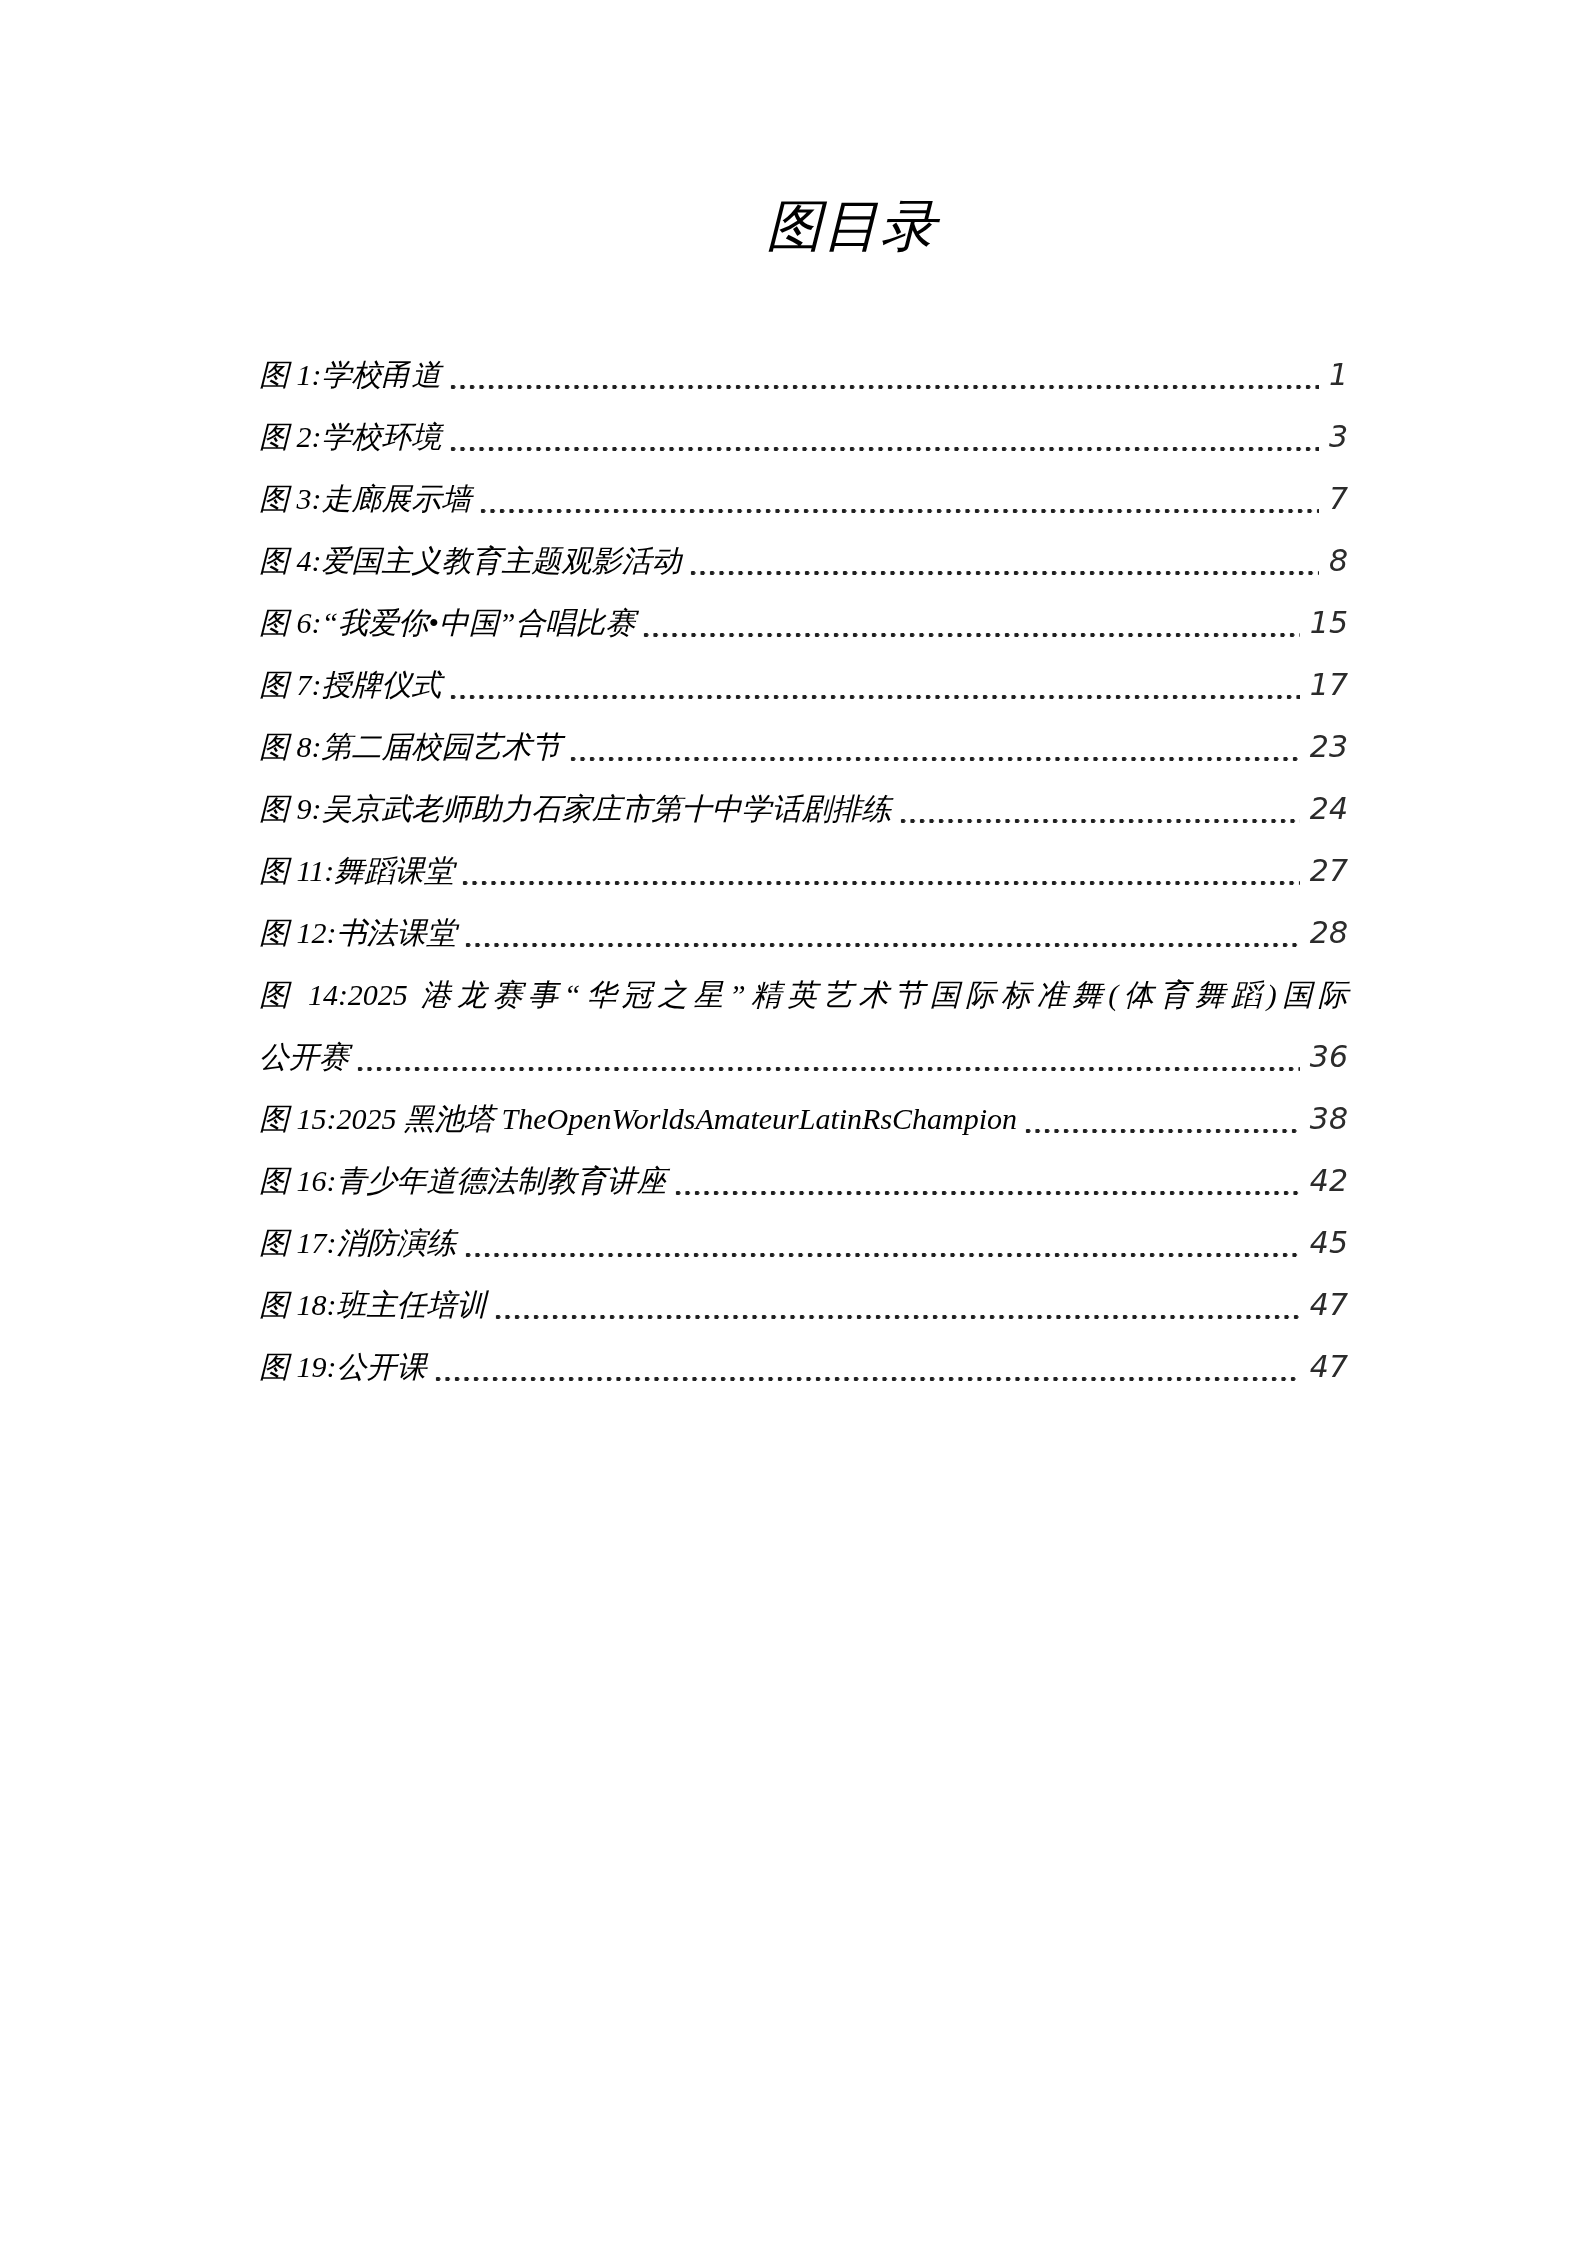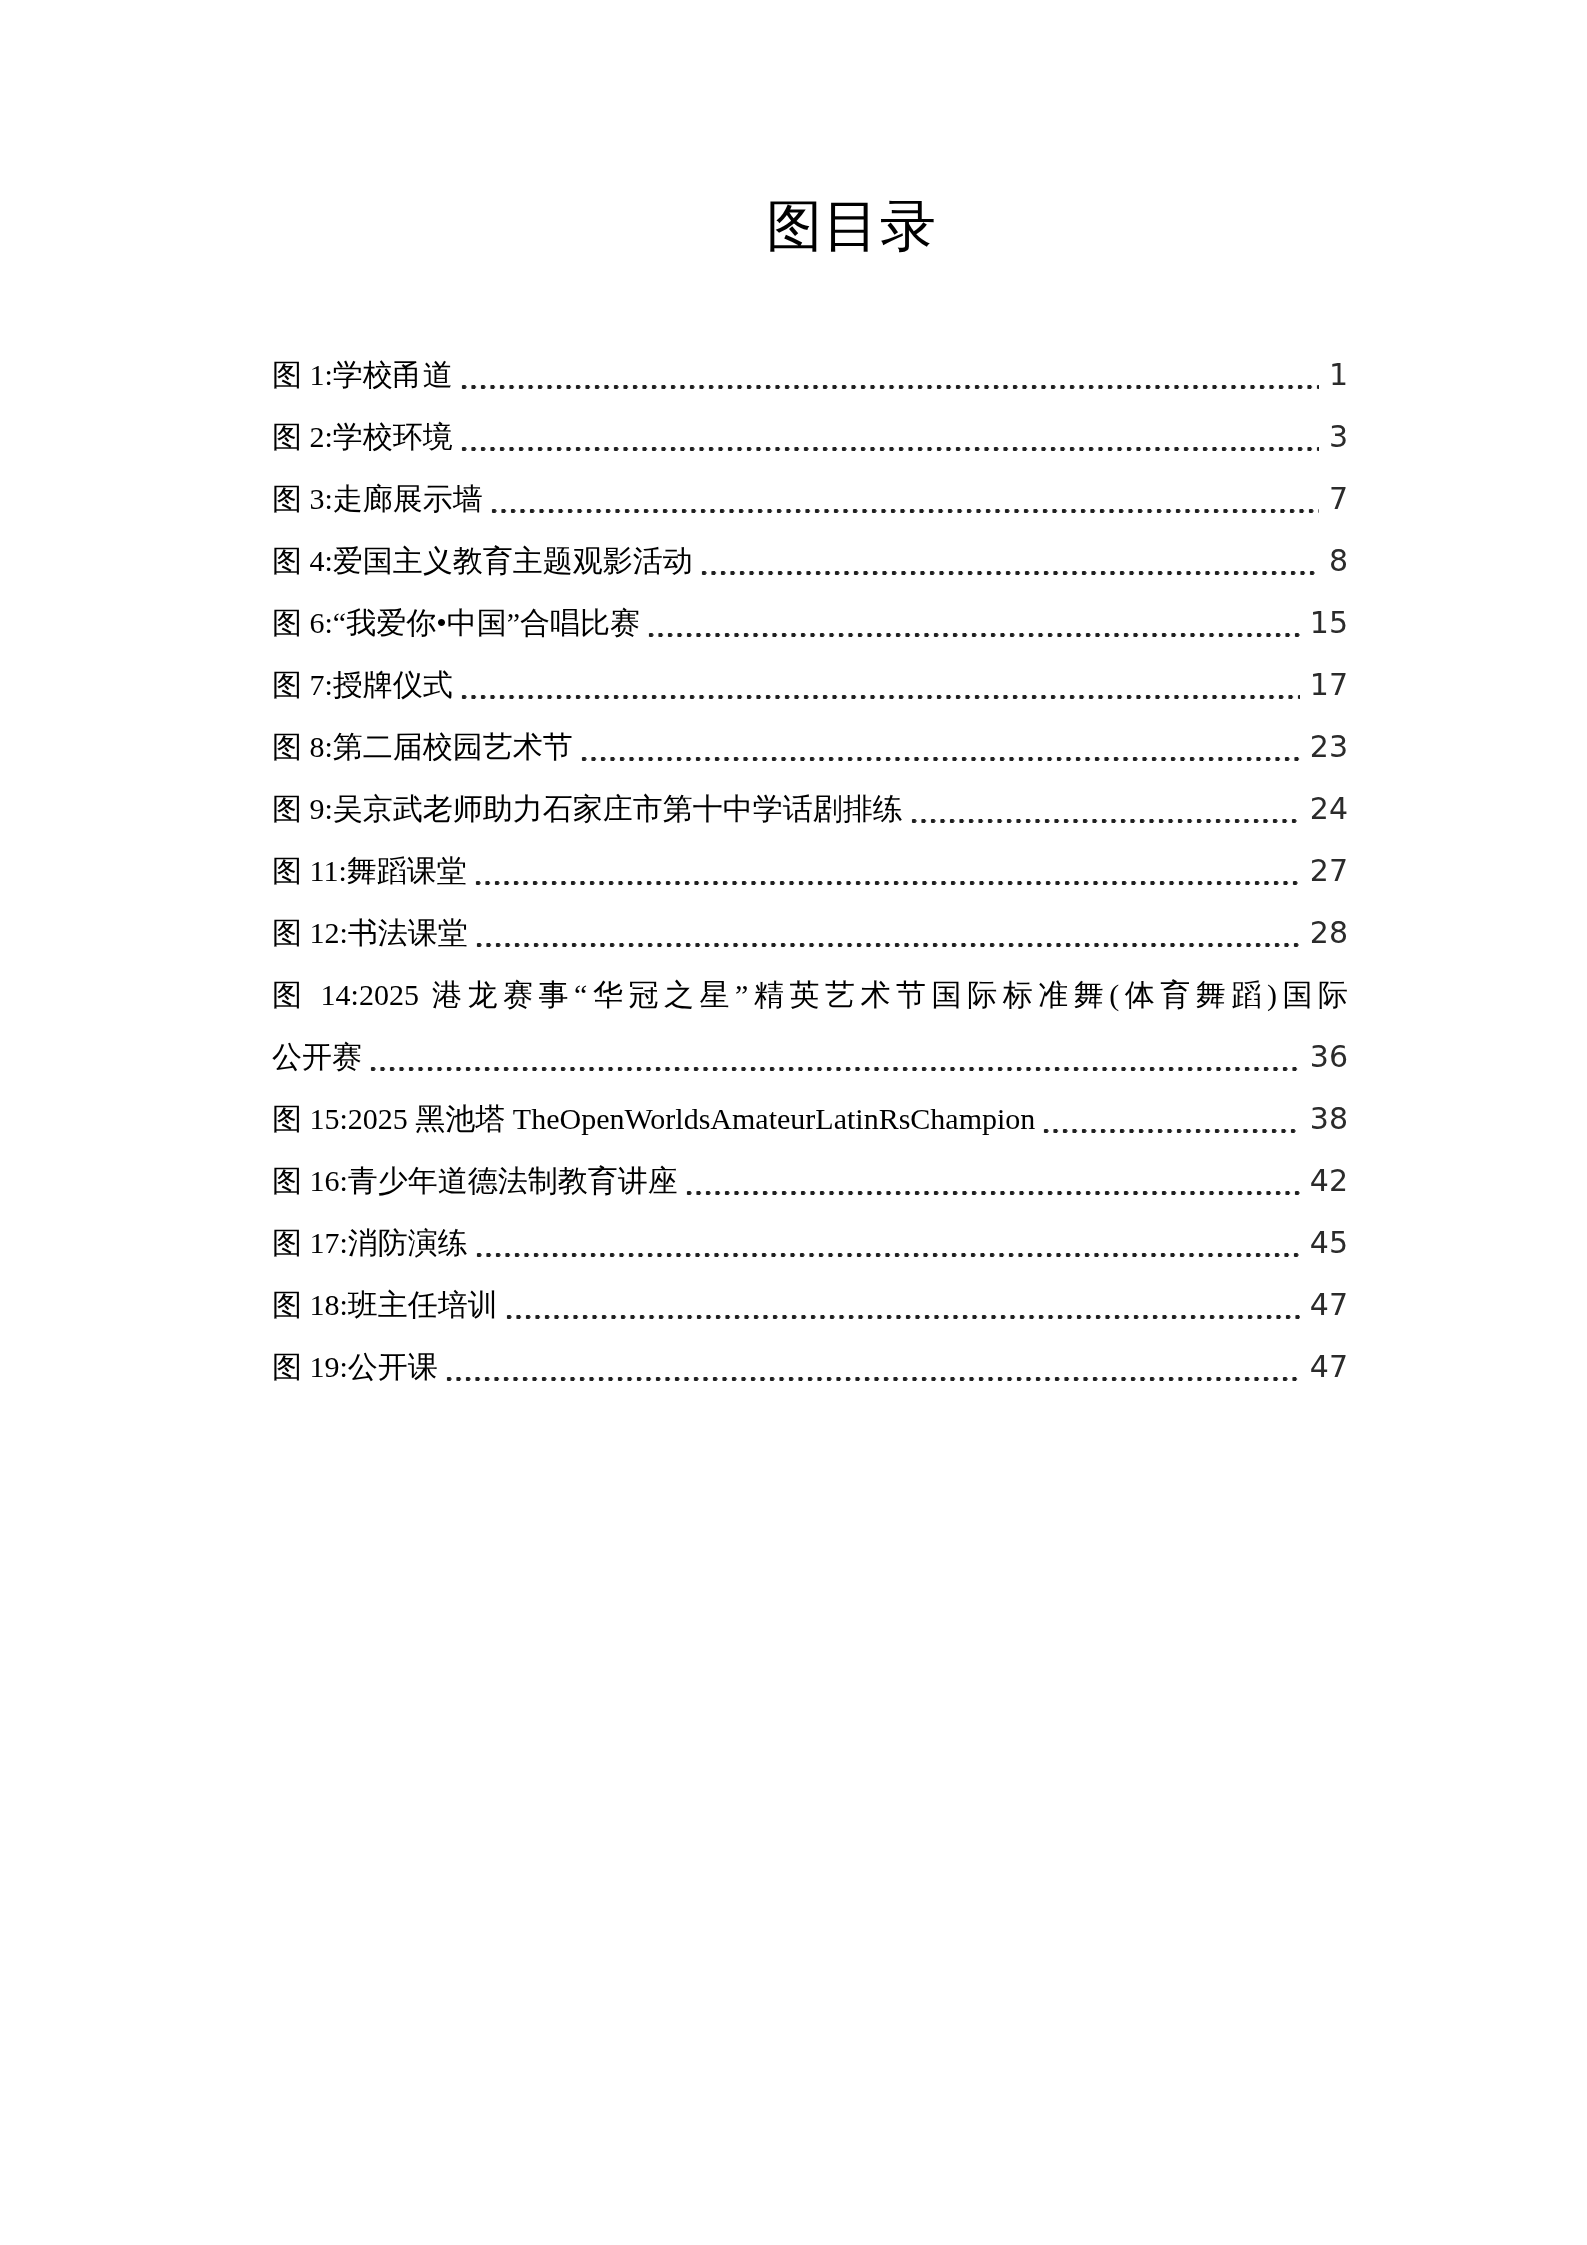--- a/index.html
+++ b/index.html
@@ -8,40 +8,41 @@
     background: #ffffff;
   }
   .page {
     position: relative;
     width: 1587px;
     height: 2245px;
     background: #ffffff;
     overflow: hidden;
     font-family: "Liberation Serif", "DejaVu Serif", serif;
     color: #000000;
+    font-style: italic;
   }
   .doc-title {
     position: absolute;
     top: 193px;
     left: 0;
     width: 100%;
     margin: 0;
     text-align: center;
     transform: translateX(58px);
     font-family: "Liberation Serif", "DejaVu Serif", serif;
     font-weight: normal;
     font-size: 56px;
     line-height: 1.2;
     letter-spacing: 1px;
     color: #000000;
   }
   .toc {
     position: absolute;
     top: 344px;
-    left: 272px;
+    left: 259px;
     right: 239px;
   }
   .toc-row {
     display: flex;
     align-items: stretch;
     height: 62px;
   }
   .toc-label {
     font-size: 30px;
     line-height: 62px;

